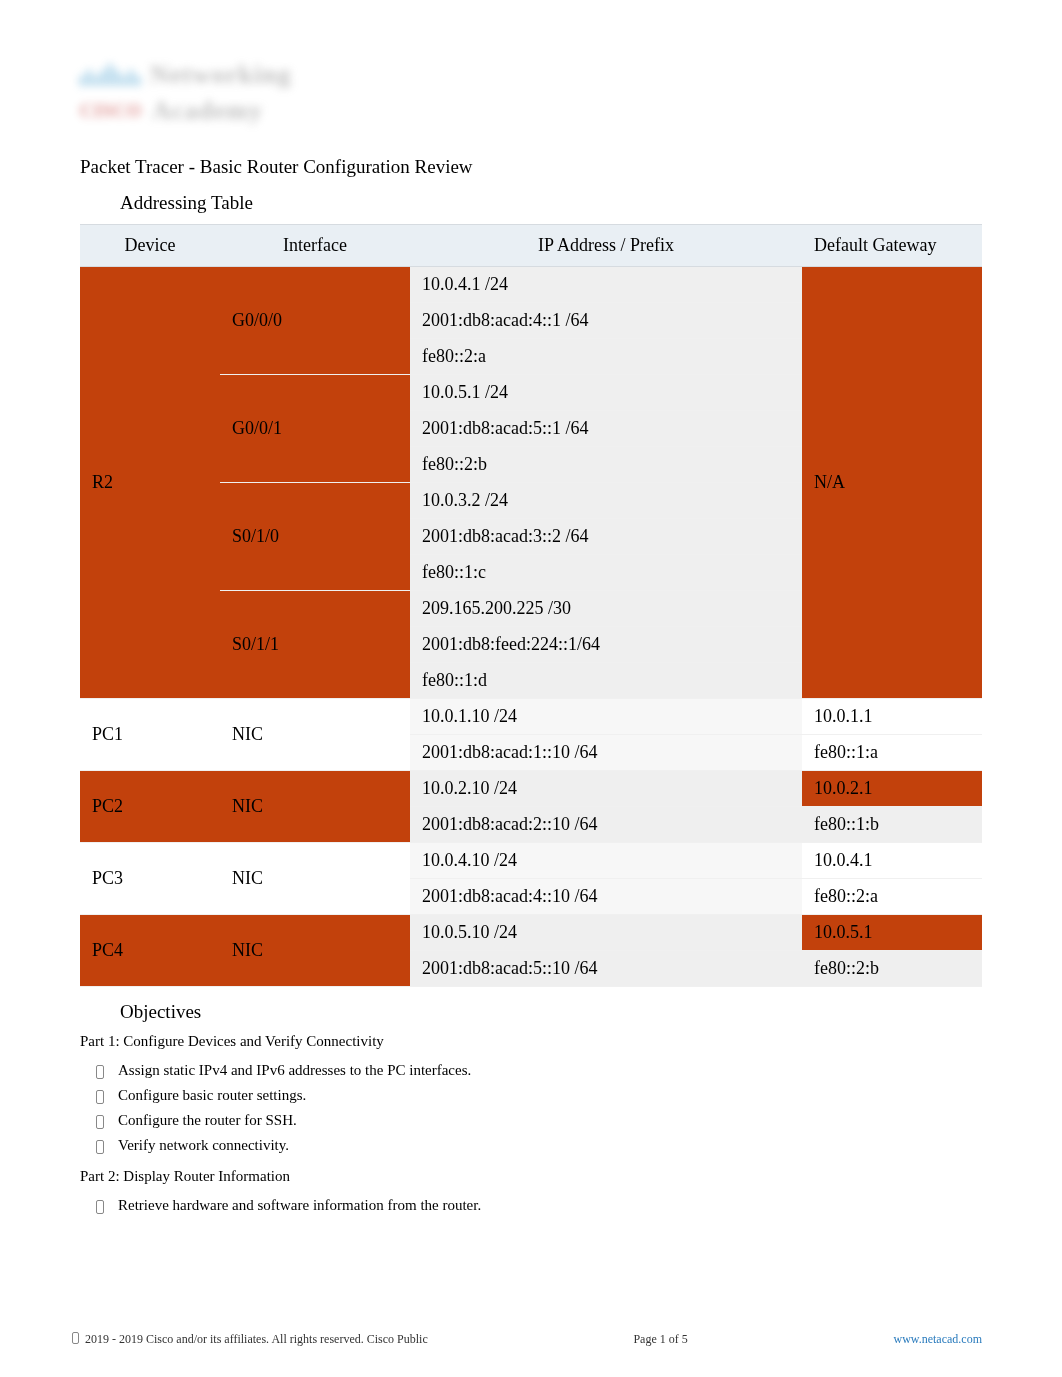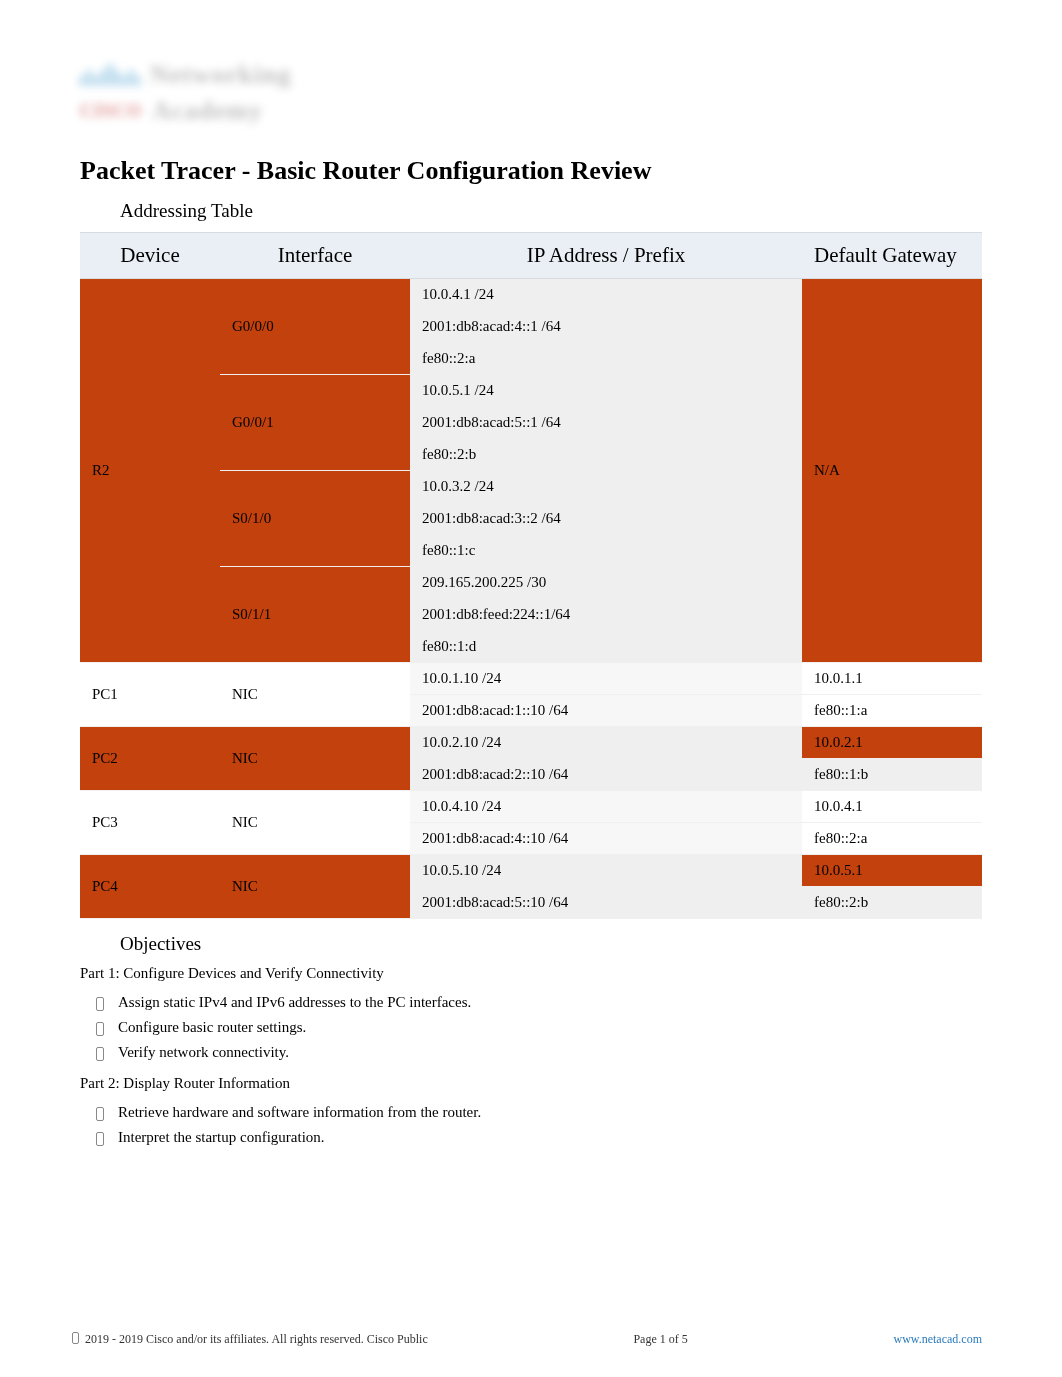--- a/index.html
+++ b/index.html
@@ -29,54 +29,54 @@
   .logo-bars span:nth-child(6){height:16px}
   .logo-bars span:nth-child(7){height:10px}
   .logo-bars span:nth-child(8){height:16px}
   .logo-bars span:nth-child(9){height:10px}
   .logo-text-top { font-size: 26px; color: #8a8a8a; font-weight: bold; letter-spacing: 1px; }
   .logo-bottom { display: flex; align-items: center; gap: 10px; }
   .logo-cisco { font-size: 18px; color: #c0302c; font-weight: bold; letter-spacing: 1px; }
   .logo-text-bot { font-size: 26px; color: #8a8a8a; font-weight: bold; letter-spacing: 1px; }
 
   h1.title {
-    font-size: 26px;
-    font-weight: bold;
+    font-size: 19px;
+    font-weight: normal;
     margin-bottom: 14px;
   }
   h2.section {
     font-size: 19px;
     font-weight: normal;
     margin-left: 40px;
     margin-bottom: 10px;
     margin-top: 14px;
   }
 
   table.addr {
     width: 100%;
     border-collapse: collapse;
     margin-bottom: 12px;
   }
   table.addr thead th {
     background: #e9eff4;
     font-weight: normal;
-    font-size: 21px;
+    font-size: 18px;
     padding: 10px 12px;
     text-align: left;
     border-top: 1px solid #d6dbe0;
     border-bottom: 1px solid #d6dbe0;
   }
   table.addr thead th:first-child { text-align: center; width: 140px; }
   table.addr thead th:nth-child(2) { text-align: center; width: 190px; }
   table.addr thead th:nth-child(3) { text-align: center; }
   table.addr thead th:nth-child(4) { width: 180px; margin-top: 29px; }
 
   table.addr tbody td {
     padding: 7px 12px;
-    font-size: 15px;
+    font-size: 18px;
     border-bottom: 1px solid #f0f0f0;
     vertical-align: middle;
   }
   table.addr tbody tr.odd-group td { background: #c2410c; }
   table.addr tbody tr.odd-group td.ipcell { background: #efefef; }
   table.addr tbody tr.odd-group td.gwcell { background: #efefef; }
   table.addr tbody tr.even-group td { background: #ffffff; }
   table.addr tbody tr.even-group td.ipcell { background: #f7f7f7; }
 
   .part-head {
@@ -257,26 +257,26 @@
     </tr>
   </tbody>
 </table>
 
 <h2 class="section">Objectives</h2>
 
 <p class="part-head">Part 1: Configure Devices and Verify Connectivity</p>
 <ul class="bullets">
   <li>Assign static IPv4 and IPv6 addresses to the PC interfaces.</li>
   <li>Configure basic router settings.</li>
+  <li>Configure the router for SSH.</li>
   <li>Verify network connectivity.</li>
 </ul>
 
 <p class="part-head">Part 2: Display Router Information</p>
 <ul class="bullets">
   <li>Retrieve hardware and software information from the router.</li>
-  <li>Interpret the startup configuration.</li>
 </ul>
 
 <div class="footer">
   <span class="footer-bullet">2019 - 2019 Cisco and/or its affiliates. All rights reserved. Cisco Public</span>
   <span class="page">Page  1  of 5</span>
   <span class="link">www.netacad.com</span>
 </div>
 
 </body></html>

